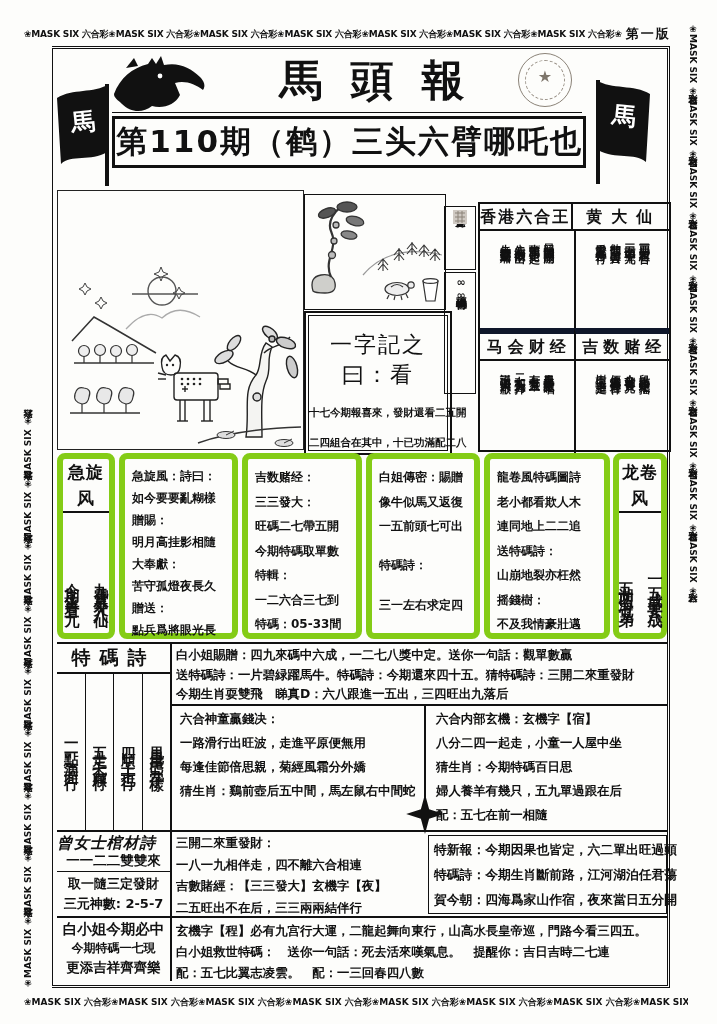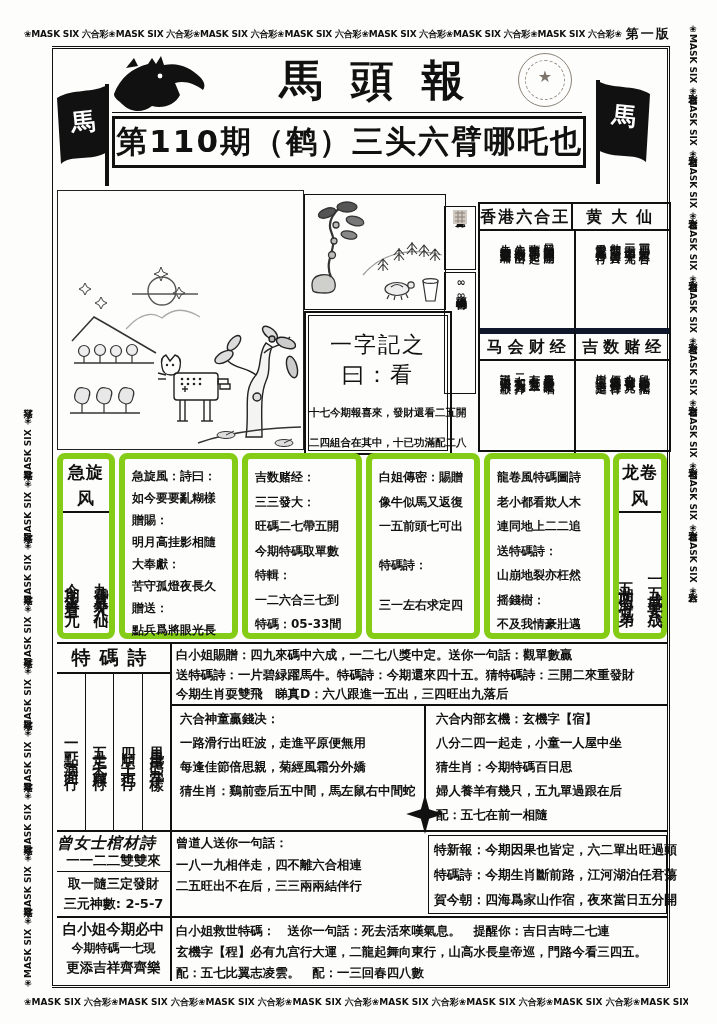--- a/index.html
+++ b/index.html
@@ -426,33 +426,34 @@
   </div>
 
   <div class="ln" style="left:57px;top:830px;width:611px;height:2px;"></div>
   <div class="coffin-t">曾女士棺材詩</div>
   <div class="smallc" style="left:57px;top:852px;font-size:13.5px;">一一二二雙雙來</div>
   <div class="ln" style="left:57px;top:871px;width:113px;height:1px;"></div>
   <div class="smallc" style="left:57px;top:875px;font-size:13px;">取一隨三定發財</div>
   <div class="smallc" style="left:57px;top:895px;font-size:13px;">三元神數: 2-5-7</div>
 
   <div class="blk" style="left:176px;top:832px;width:250px;line-height:21.5px;">
-    <div>曾道人送你一句話：</div>
+    <div>三開二來重發財：</div>
     <div>一八一九相伴走，四不離六合相連</div>
+    <div>吉數賭經：【三三發大】玄機字【夜】</div>
     <div>二五旺出不在后，三三兩兩結伴行</div>
   </div>
   <div class="texin">
     <div>特新報：今期因果也皆定，六二單出旺過頭</div>
     <div>特碼詩：今期生肖斷前路，江河湖泊任君蕩</div>
     <div>賀今朝：四海爲家山作宿，夜來當日五分開</div>
   </div>
 
   <div class="ln" style="left:57px;top:916px;width:611px;height:1.5px;"></div>
   <div class="smallc" style="left:57px;top:920px;font-size:14.5px;">白小姐今期必中</div>
   <div class="smallc" style="left:57px;top:940px;font-size:12px;font-family:'DejaVu Serif',serif;">今期特碼一七現</div>
   <div class="smallc" style="left:57px;top:959px;font-size:13.5px;font-family:'DejaVu Serif',serif;">更添吉祥齊齊樂</div>
   <div class="blk" style="left:176px;top:920px;width:490px;line-height:21px;">
+    <div>玄機字【程】必有九宫行大運，二龍起舞向東行，山高水長皇帝巡，門路今看三四五。</div>
     <div>白小姐救世特碼：　送你一句話：死去活來嘆氣息。　提醒你：吉日吉時二七連</div>
-    <div>玄機字【程】必有九宫行大運，二龍起舞向東行，山高水長皇帝巡，門路今看三四五。</div>
     <div>配：五七比翼志凌雲。　配：一三回春四八數</div>
   </div>
 
 </div>
 
 </body></html>

